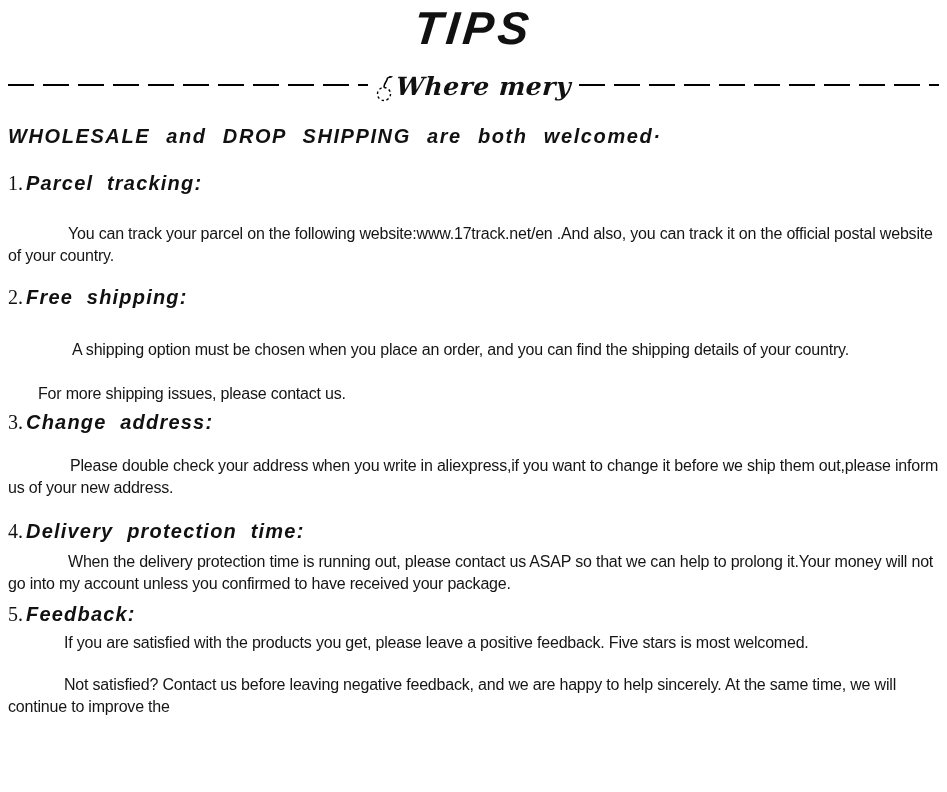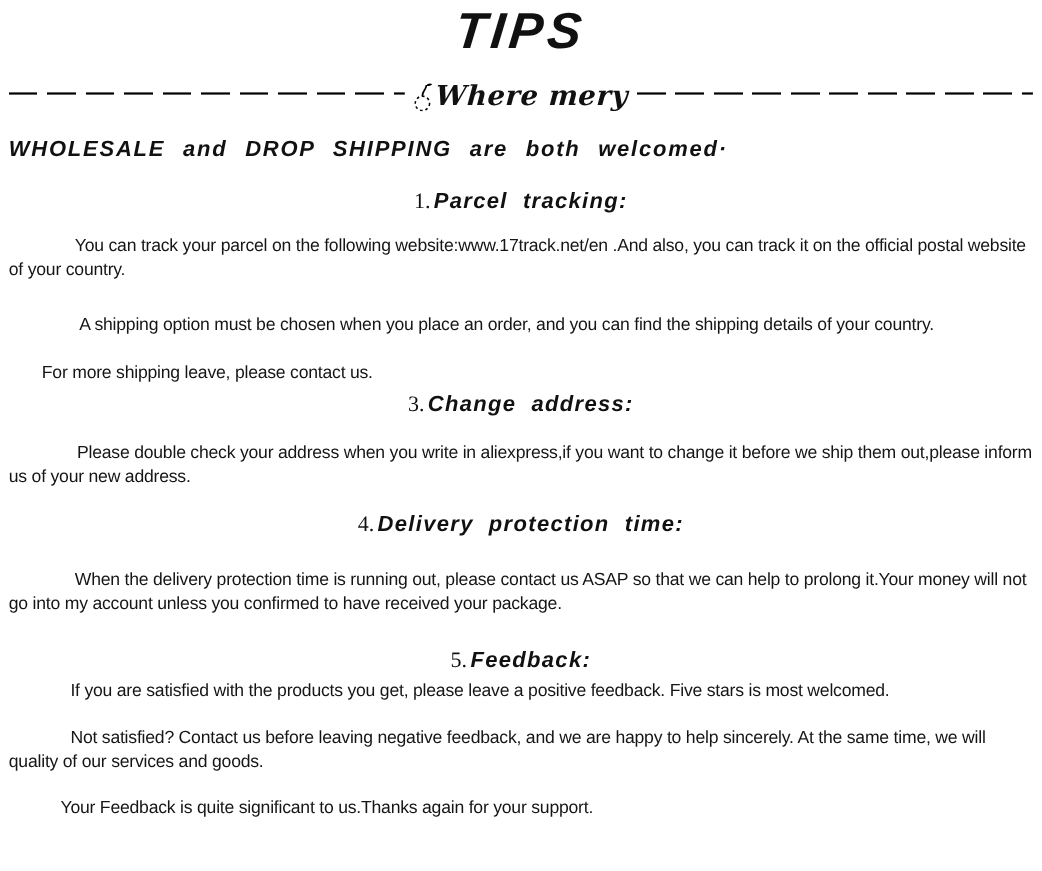--- a/index.html
+++ b/index.html
@@ -25,38 +25,38 @@
     font-size:25px;line-height:26px;letter-spacing:0.5px;transform:skewX(-4deg);
   }
 
   
   .intro{
     margin:24px 0 0;font-weight:bold;font-style:italic;font-size:20px;line-height:24px;
     letter-spacing:1.6px;word-spacing:9px;
   }
 
   
-  .sec-head{font-size:20px;line-height:27px;text-align:center;}
+  .sec-head{font-size:20px;line-height:27px;}
   .sec-num{font-family:"Liberation Serif",serif;font-size:20px;font-weight:normal;}
   .sec-title{
     font-weight:bold;font-style:italic;letter-spacing:1.2px;word-spacing:7px;margin-left:3px;
   }
 
   
   .para{margin:0;font-size:16px;line-height:22px;letter-spacing:-0.2px;color:#151515;}
   .ind-60{text-indent:60px}
   .ind-64{text-indent:64px}
   .ind-62{text-indent:62px}
   .ind-56{text-indent:56px}
   .ind-47{text-indent:47px}
   .ind-30{text-indent:30px}
 
   
-  .mt9{margin-top:16px}.mt11{margin-top:28px}.mt13{margin-top:19px}
-  .mt14{margin-top:4px}.mt15{margin-top:26px}.mt17{margin-top:17px}
+  .mt9{margin-top:26px}.mt11{margin-top:28px}.mt13{margin-top:19px}
+  .mt14{margin-top:4px}.mt15{margin-top:6px}.mt17{margin-top:17px}
   .mt19{margin-top:19px}.mt20{margin-top:20px}.mt22{margin-top:22px}
 </style>
 </head>
 <body>
 
 <div class="page">
 
   <h1 class="title">TIPS</h1>
 
   <div class="divider-row">
@@ -72,38 +72,40 @@
     <span class="dash"></span>
   </div>
 
   <p class="intro">WHOLESALE and DROP SHIPPING are both welcomed·</p>
 
   <div class="sec-head mt22">
     <span class="sec-num">1.</span><span class="sec-title">Parcel tracking:</span>
   </div>
   <p class="para ind-60 mt9">You can track your parcel on the following website:www.17track.net/en .And also, you can track it on the official postal website of your country.</p>
 
+  <div class="sec-head mt17">
+    <span class="sec-num">2.</span><span class="sec-title">Free shipping:</span>
+  </div>
   <p class="para ind-64 mt11">A shipping option must be chosen when you place an order, and you can find the shipping details of your country.</p>
-  <p class="para ind-30 mt22">For more shipping leave, please contact us.</p>
+  <p class="para ind-30 mt22">For more shipping issues, please contact us.</p>
 
   <div class="sec-head mt14">
     <span class="sec-num">3.</span><span class="sec-title">Change address:</span>
   </div>
   <p class="para ind-62 mt13">Please double check your address when you write in aliexpress,if you want to change it before we ship them out,please inform us of your new address.</p>
 
   <div class="sec-head mt19">
     <span class="sec-num">4.</span><span class="sec-title">Delivery protection time:</span>
   </div>
   <p class="para ind-60 mt15">When the delivery protection time is running out, please contact us ASAP so that we can help to prolong it.Your money will not go into my account unless you confirmed to have received your package.</p>
 
   <div class="sec-head mt15">
     <span class="sec-num">5.</span><span class="sec-title">Feedback:</span>
   </div>
   <p class="para ind-56 mt14">If you are satisfied with the products you get, please leave a positive feedback. Five stars is most welcomed.</p>
 
   <div class="para mt20">
     <div class="ind-56">Not satisfied? Contact us before leaving negative feedback, and we are happy to help sincerely. At the same time, we will</div>
-    <div>quality of our services and goods.</div>
+    <div>continue to improve the</div>
   </div>
 
-  <p class="para ind-47 mt20">Your Feedback is quite significant to us.Thanks again for your support.</p>
 
 </div>
 
 </body></html>

